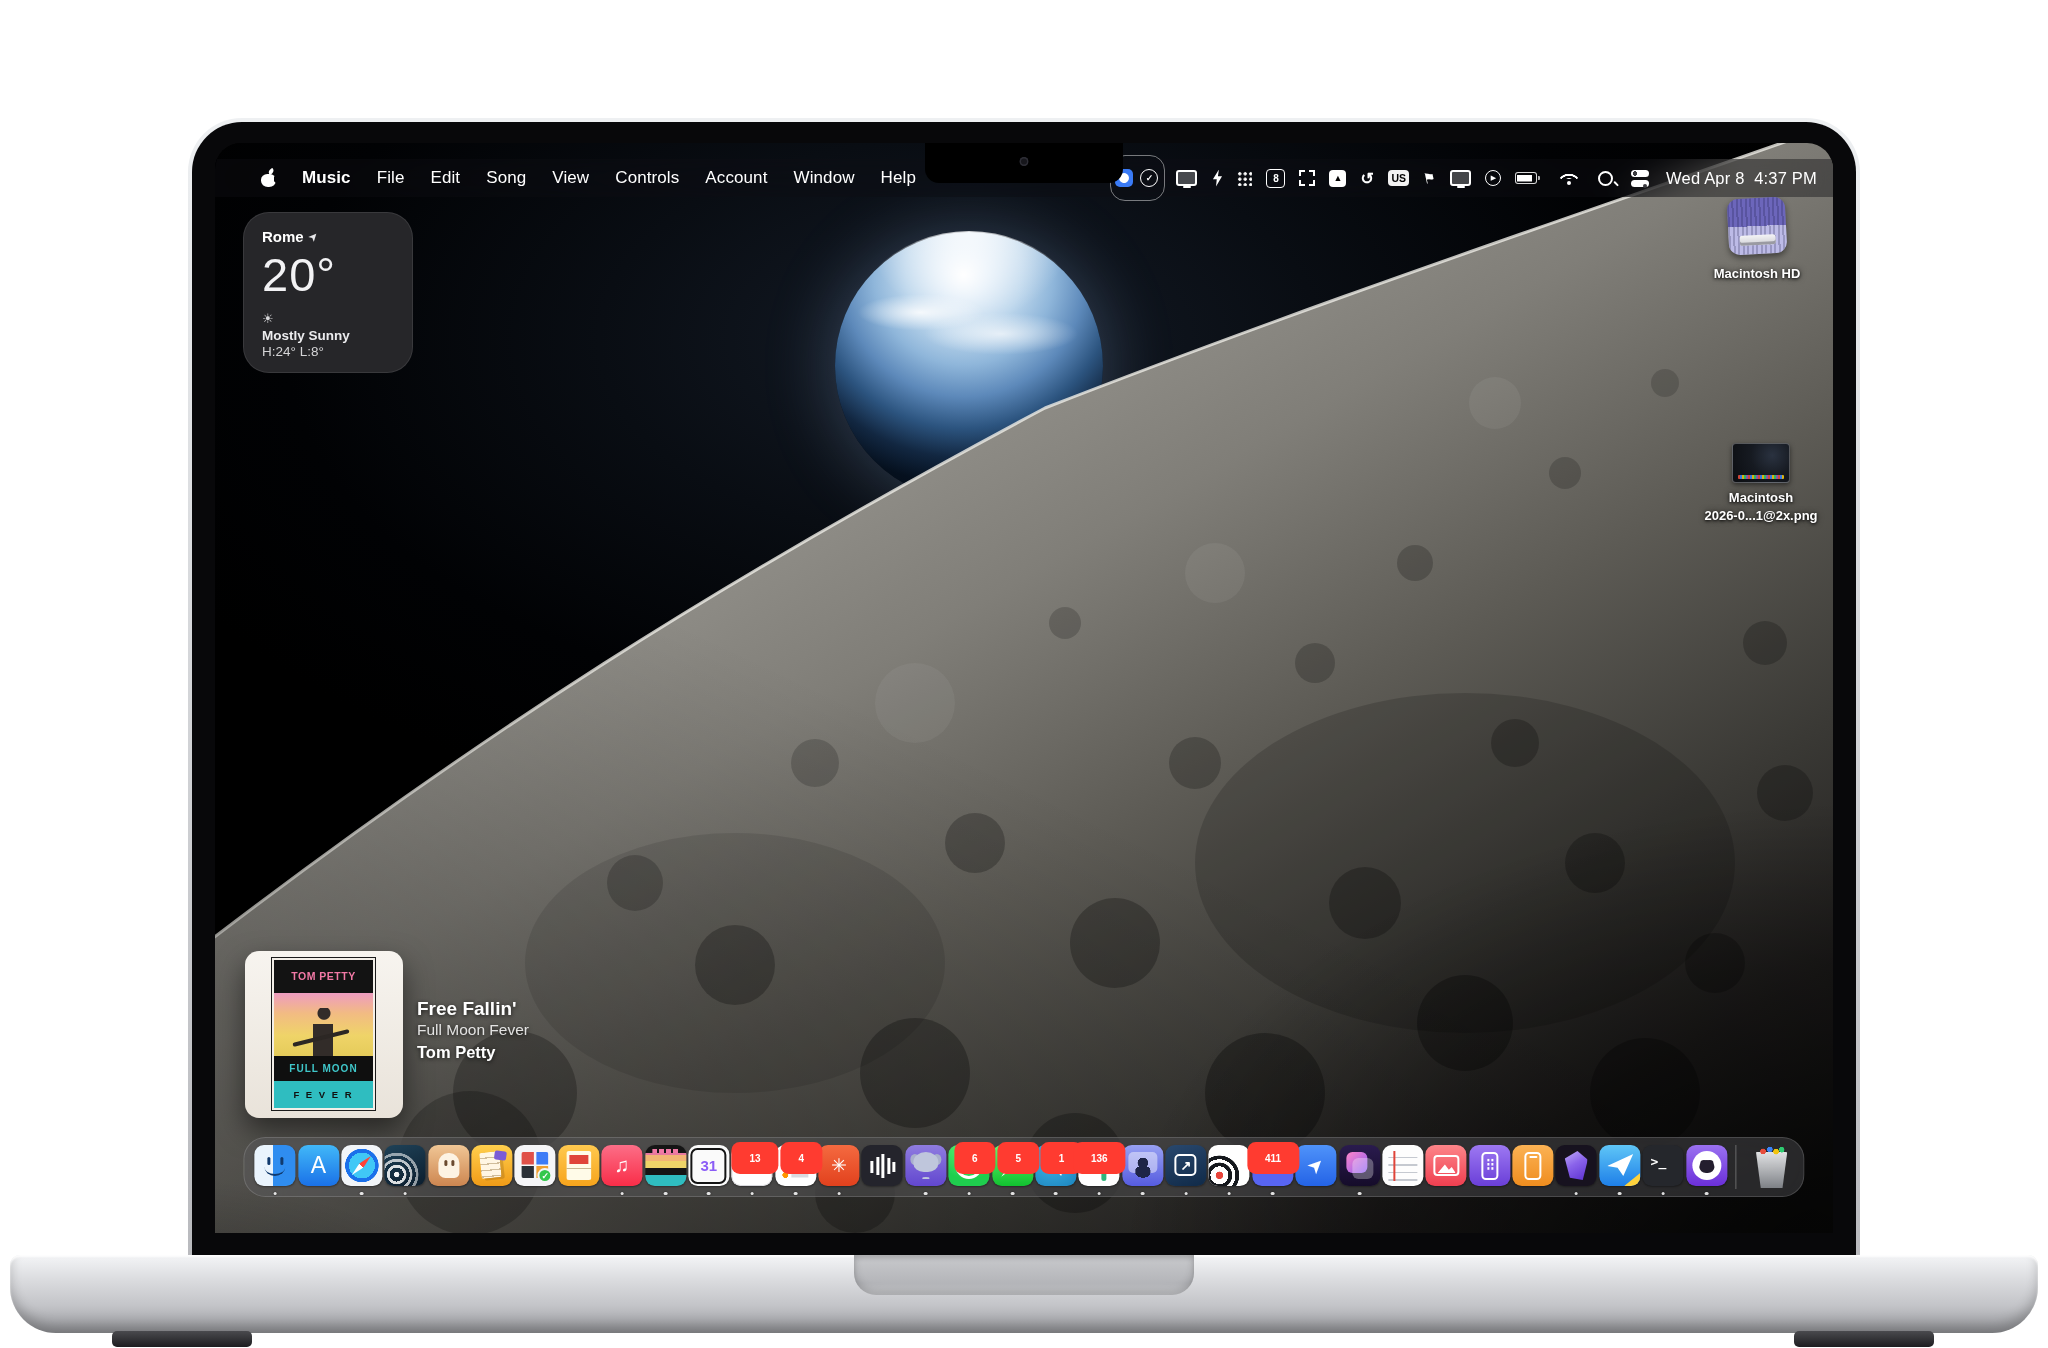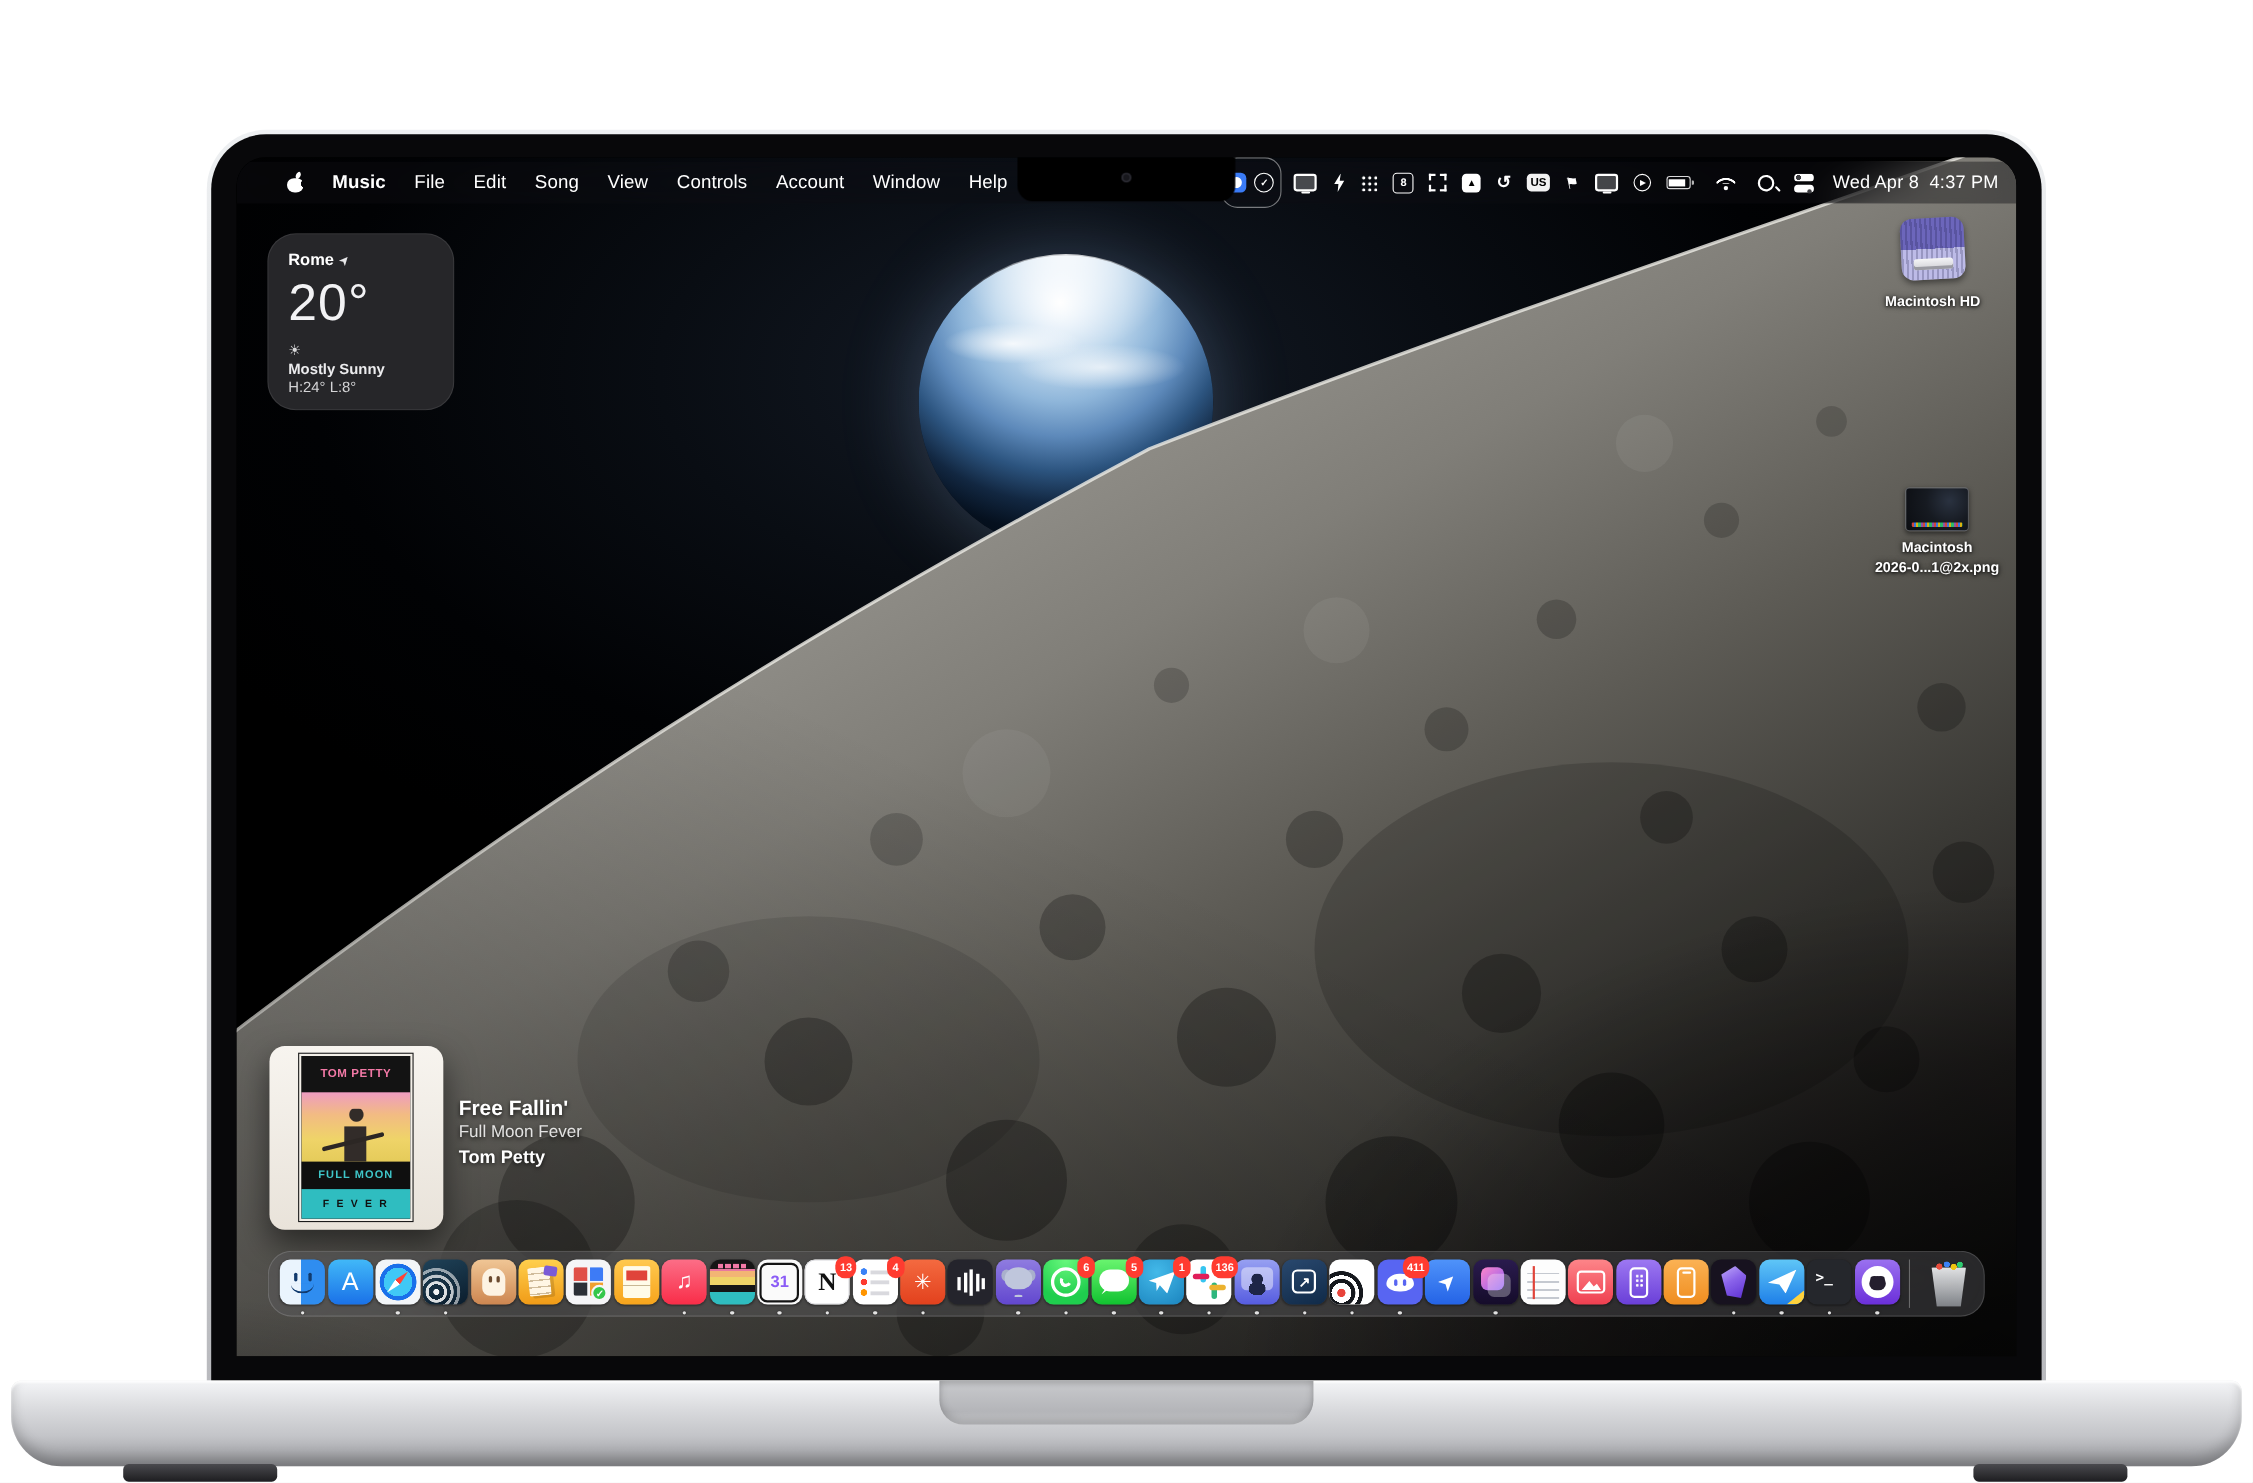--- a/index.html
+++ b/index.html
@@ -35,21 +35,21 @@
   .earth::before{content:'';position:absolute;inset:-1px;border-radius:50%;
     background:radial-gradient(circle at 50% -6%, rgba(255,255,255,.95) 0%, rgba(255,255,255,0) 34%);}
   .moon{position:absolute;inset:0;width:100%;height:100%;z-index:2;}
   .shade{position:absolute;inset:0;z-index:3;pointer-events:none;
     background:
       radial-gradient(ellipse 1100px 700px at 102% 104%, rgba(0,0,0,.78) 0%, rgba(0,0,0,.35) 45%, transparent 68%),
       radial-gradient(ellipse 700px 420px at -4% 116%, rgba(0,0,0,.55) 0%, transparent 55%),
       linear-gradient(205deg, transparent 55%, rgba(0,0,0,.28) 88%);}
 
   
-  .menubar{position:absolute;left:0;top:4px;right:0;height:38px;z-index:10;display:flex;align-items:center;
+  .menubar{position:absolute;left:0;top:16px;right:0;height:38px;z-index:10;display:flex;align-items:center;
     justify-content:space-between;background:rgba(14,15,18,.42);backdrop-filter:blur(18px) saturate(1.2);
     color:#fff;padding:0 16px 0 46px;box-sizing:border-box;}
   .mb-left{display:flex;align-items:center;}
   .apple{position:relative;width:15px;height:18px;margin-right:10px;display:inline-block;}
   .apple::before{content:'';position:absolute;left:0;bottom:0;width:15px;height:13.5px;
     background:radial-gradient(circle at 17px 5px, transparent 4.2px, #fff 4.5px);
     border-radius:42% 42% 46% 46%;}
   .apple::after{content:'';position:absolute;left:7px;top:0;width:6px;height:4.5px;background:#fff;
     border-radius:80% 20% 80% 20%;transform:rotate(-32deg);}
   .app-menus{display:flex;align-items:center;}
@@ -169,23 +169,23 @@
     display:flex;align-items:flex-start;height:60px;padding:7px 9px 0;box-sizing:border-box;
     background:rgba(94,94,100,.38);border:1px solid rgba(255,255,255,.15);border-radius:22px;
     backdrop-filter:blur(26px) saturate(1.4);}
   .dock-items{display:flex;align-items:flex-start;}
   .dock-item{position:relative;width:41px;height:51px;margin:0 1.2px;flex:none;}
   .ic{position:relative;width:41px;height:41px;border-radius:9.5px;overflow:hidden;box-shadow:0 1px 2px rgba(0,0,0,.35);}
   .ic::before,.ic::after{content:'';position:absolute;}
   .g{position:absolute;inset:0;display:flex;align-items:center;justify-content:center;color:#fff;font-weight:700;z-index:2;}
   .dot{position:absolute;left:50%;bottom:1px;transform:translateX(-50%);width:3.5px;height:3.5px;border-radius:50%;
     background:rgba(255,255,255,.85);box-shadow:0 0 2px rgba(0,0,0,.6);}
-  .badge{position:absolute;top:-3px;right:-6px;min-width:16px;height:20px;border-radius:8.5px;background:#ff3b30;
+  .badge{position:absolute;top:-3px;right:-6px;min-width:16px;height:32px;border-radius:8.5px;background:#ff3b30;
     color:#fff;font-size:10px;font-weight:700;display:flex;align-items:center;justify-content:center;
-    padding:0 4px;box-sizing:border-box;z-index:4;}
+    padding:0 18px;box-sizing:border-box;z-index:4;}
   .dock-sep{width:1.5px;height:44px;background:rgba(255,255,255,.3);margin:0 7px;flex:none;}
 
   .k-finder{background:linear-gradient(90deg,#eaf4fd 0 46%,#2f8df0 46%);}
   .k-finder::before{top:12px;left:13px;width:3px;height:8px;background:#113a6d;border-radius:2px;box-shadow:13px 0 0 #113a6d;}
   .k-finder::after{left:10px;top:22px;width:21px;height:9px;border-bottom:2.5px solid #113a6d;
     border-radius:0 0 50% 50%/0 0 100% 100%;box-sizing:border-box;}
   .k-appstore{background:linear-gradient(180deg,#41b8f8,#1a71e8);}
   .k-appstore .g{font-size:23px;font-weight:400;}
   .k-safari{background:radial-gradient(circle at 50% 50%,#40c8f6 0 13px,#1a70ea 13px 16.5px,#f2f5f8 17px);}
   .k-safari::before{left:50%;top:50%;width:6px;height:27px;margin:-13.5px 0 0 -3px;

